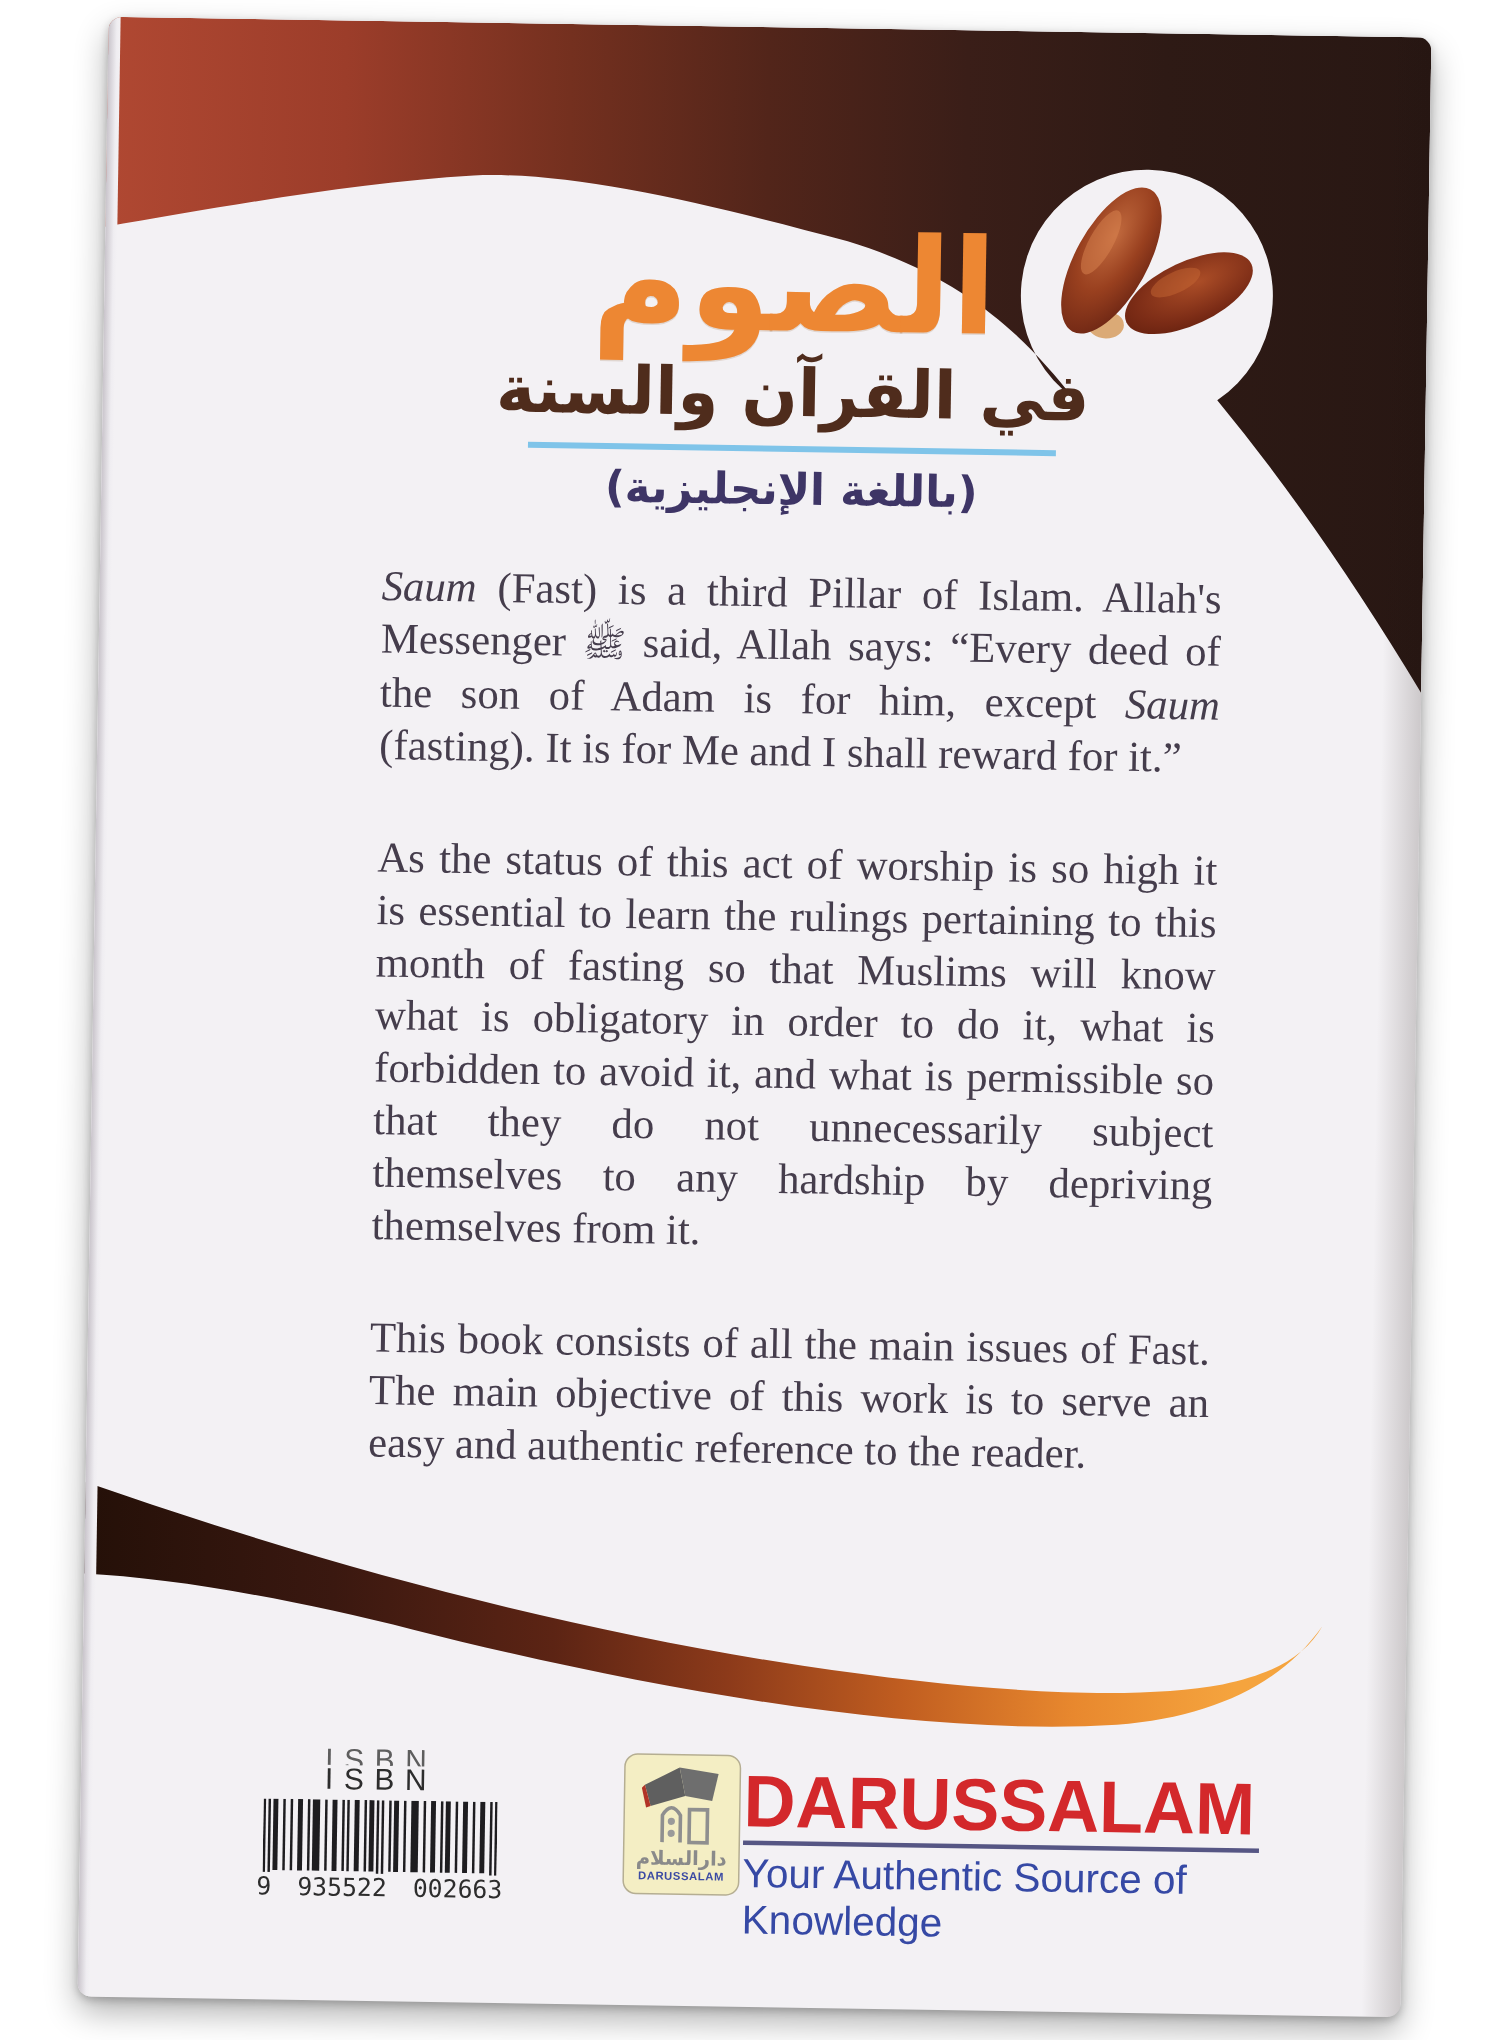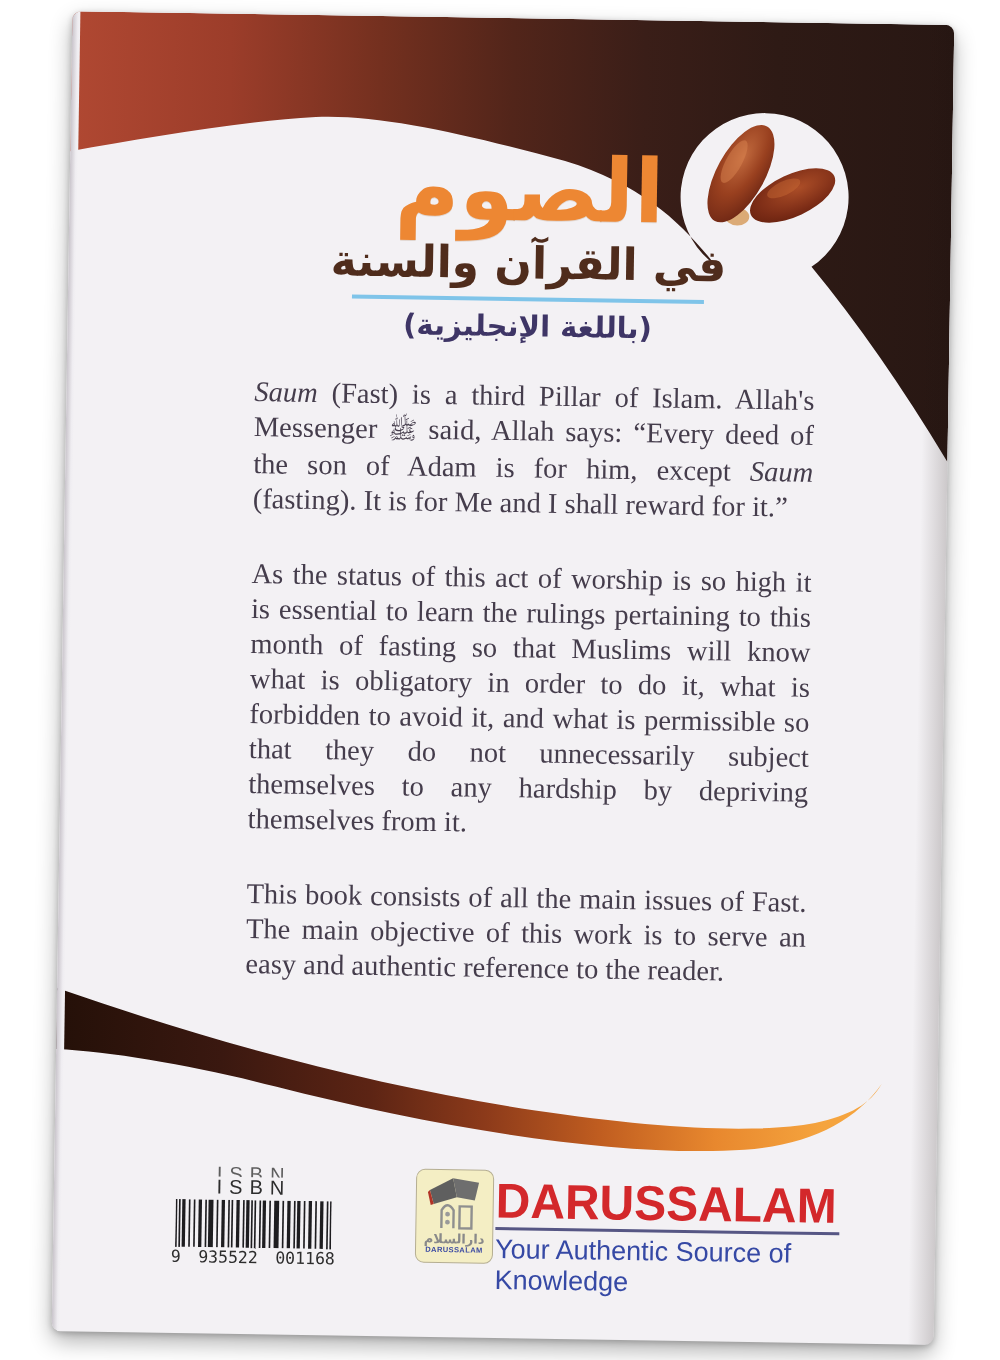--- a/index.html
+++ b/index.html
@@ -177,21 +177,21 @@
           <rect x="81" y="0" width="2" height="46"></rect>
         <rect x="85" y="0" width="1" height="46"></rect>
           <rect x="88" y="0" width="2" height="46"></rect>
         <rect x="92" y="0" width="1" height="54"></rect>
           <rect x="94" y="0" width="1" height="54"></rect>
       </g>
     </svg>
     <div class="digits-row">
       <span>9</span>
       <span>935522</span>
-      <span>001168</span>
+      <span>002663</span>
     </div>
   </div>
 
   <div class="logo">
     <svg width="74" height="60" viewBox="0 0 74 60">
       <polygon points="12,20 35,8 39,27 16,34" fill="#5f5f5f"></polygon>
       <polygon points="39,27 35,8 61,12 57,30" fill="#6e6e6e"></polygon>
       <polygon points="12,20 16,34 13,35 10,22" fill="#b23327"></polygon>
       <path d="M24,58 V40 Q30,30 36,40 V58" fill="none" stroke="#8f8f8f" stroke-width="2.4"></path>
       <rect x="42" y="36" width="12" height="22" fill="none" stroke="#8f8f8f" stroke-width="2.4"></rect>

